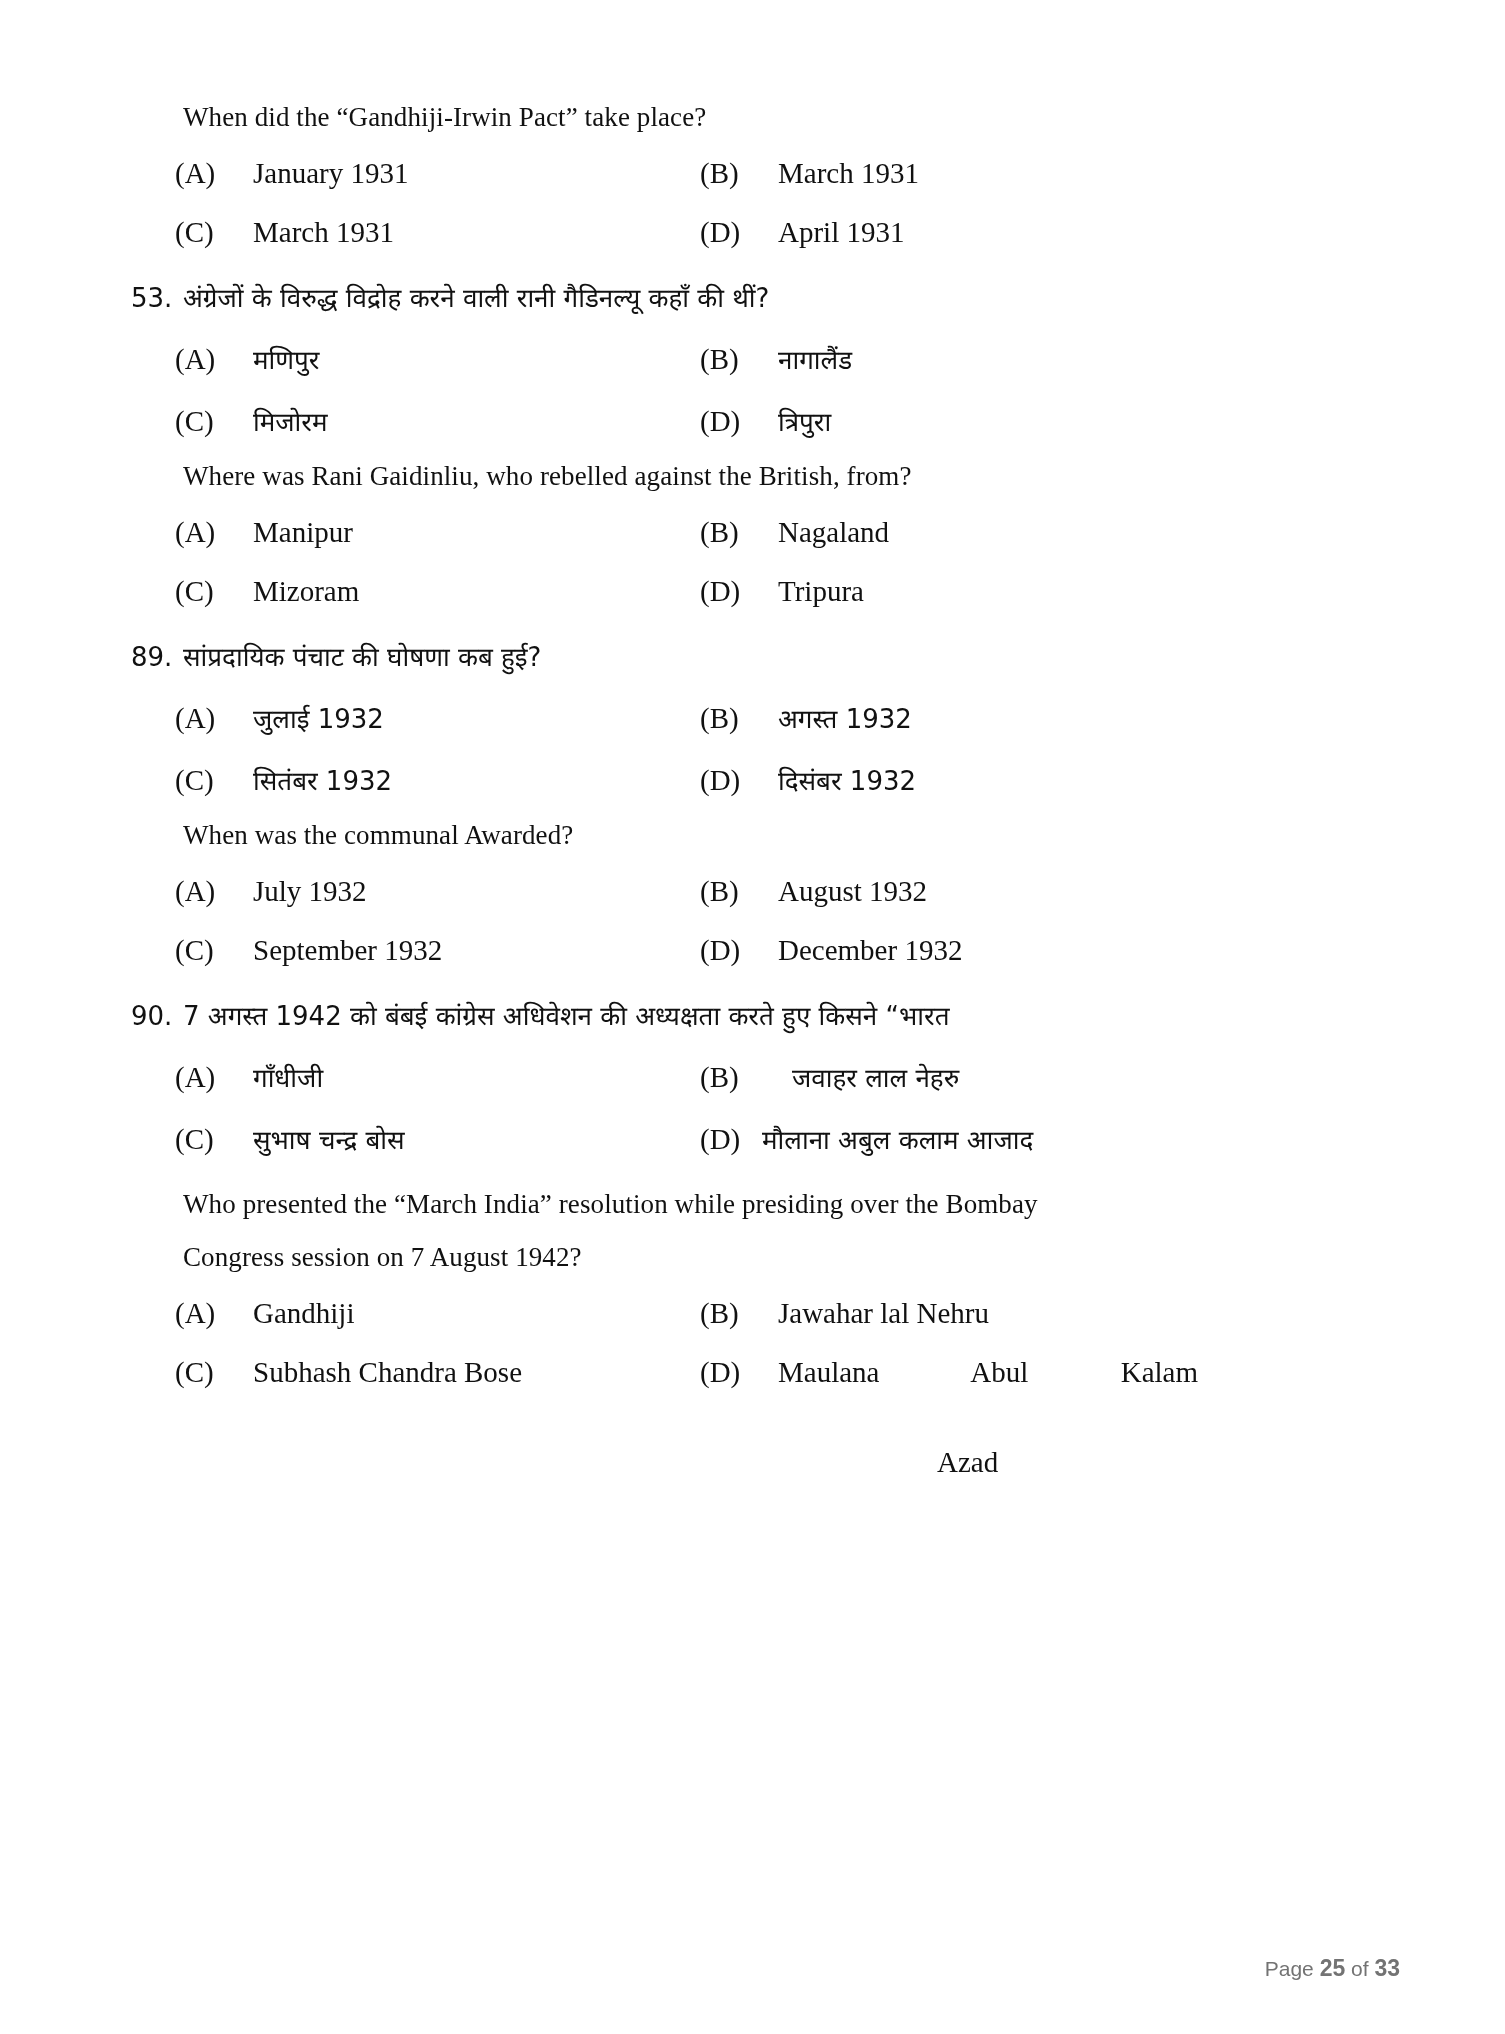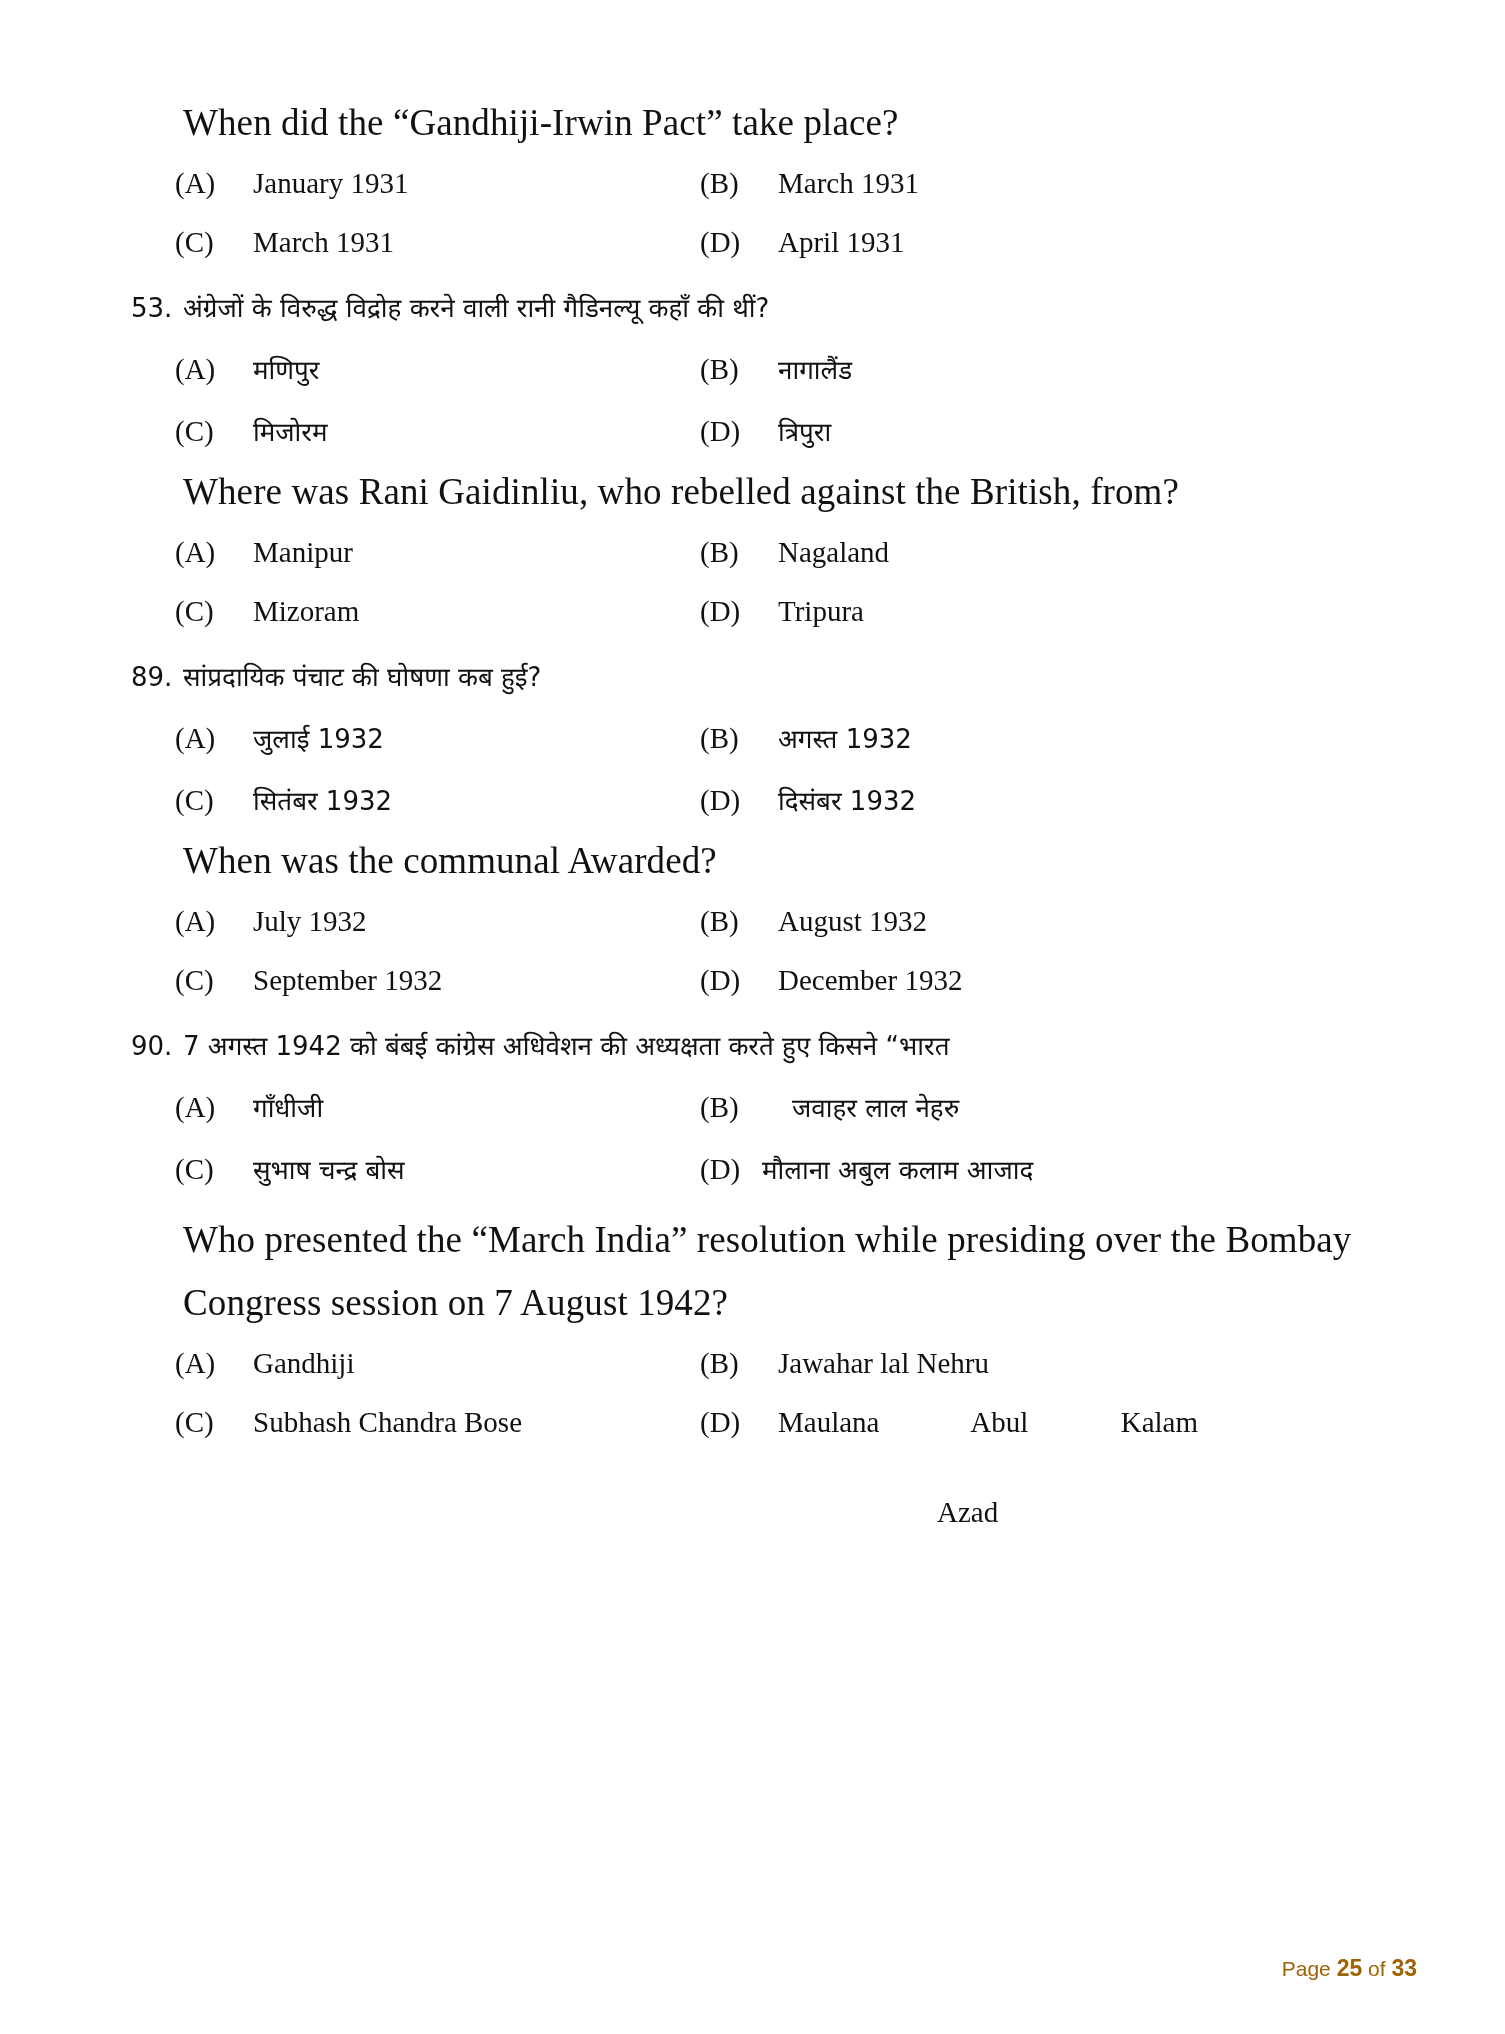--- a/index.html
+++ b/index.html
@@ -44,21 +44,21 @@
     align-items: baseline;
     font-size: 29px;
   }
   .qnum {
     width: 52px;
     flex: 0 0 52px;
     margin-left: -44px;
     font-size: 30px;
   }
   .qtext-en {
-    font-size: 37px;
+    font-size: 27px;
     letter-spacing: 0.1px;
   }
   .qtext-hi {
     font-family: "DejaVu Sans", "Liberation Sans", sans-serif;
     font-size: 26px;
     letter-spacing: 0px;
   }
   .hi-justify {
     text-align: justify;
     text-justify: inter-word;
@@ -112,25 +112,25 @@
 
   .center-tail {
     margin-top: 24px;
     padding-left: 762px;
     font-size: 29px;
   }
 
   
   .footer {
     position: absolute;
-    right: 88px;
+    right: 105px;
     bottom: 52px;
     font-family: "Liberation Sans", sans-serif;
     font-size: 21px;
-    color: #a16207;
+    color: #737373;
     white-space: nowrap;
   }
   .footer b { font-weight: bold; font-size: 23px; }
 </style>
 </head>
 <body>
 
 <div class="page">
   <div class="content">
 

